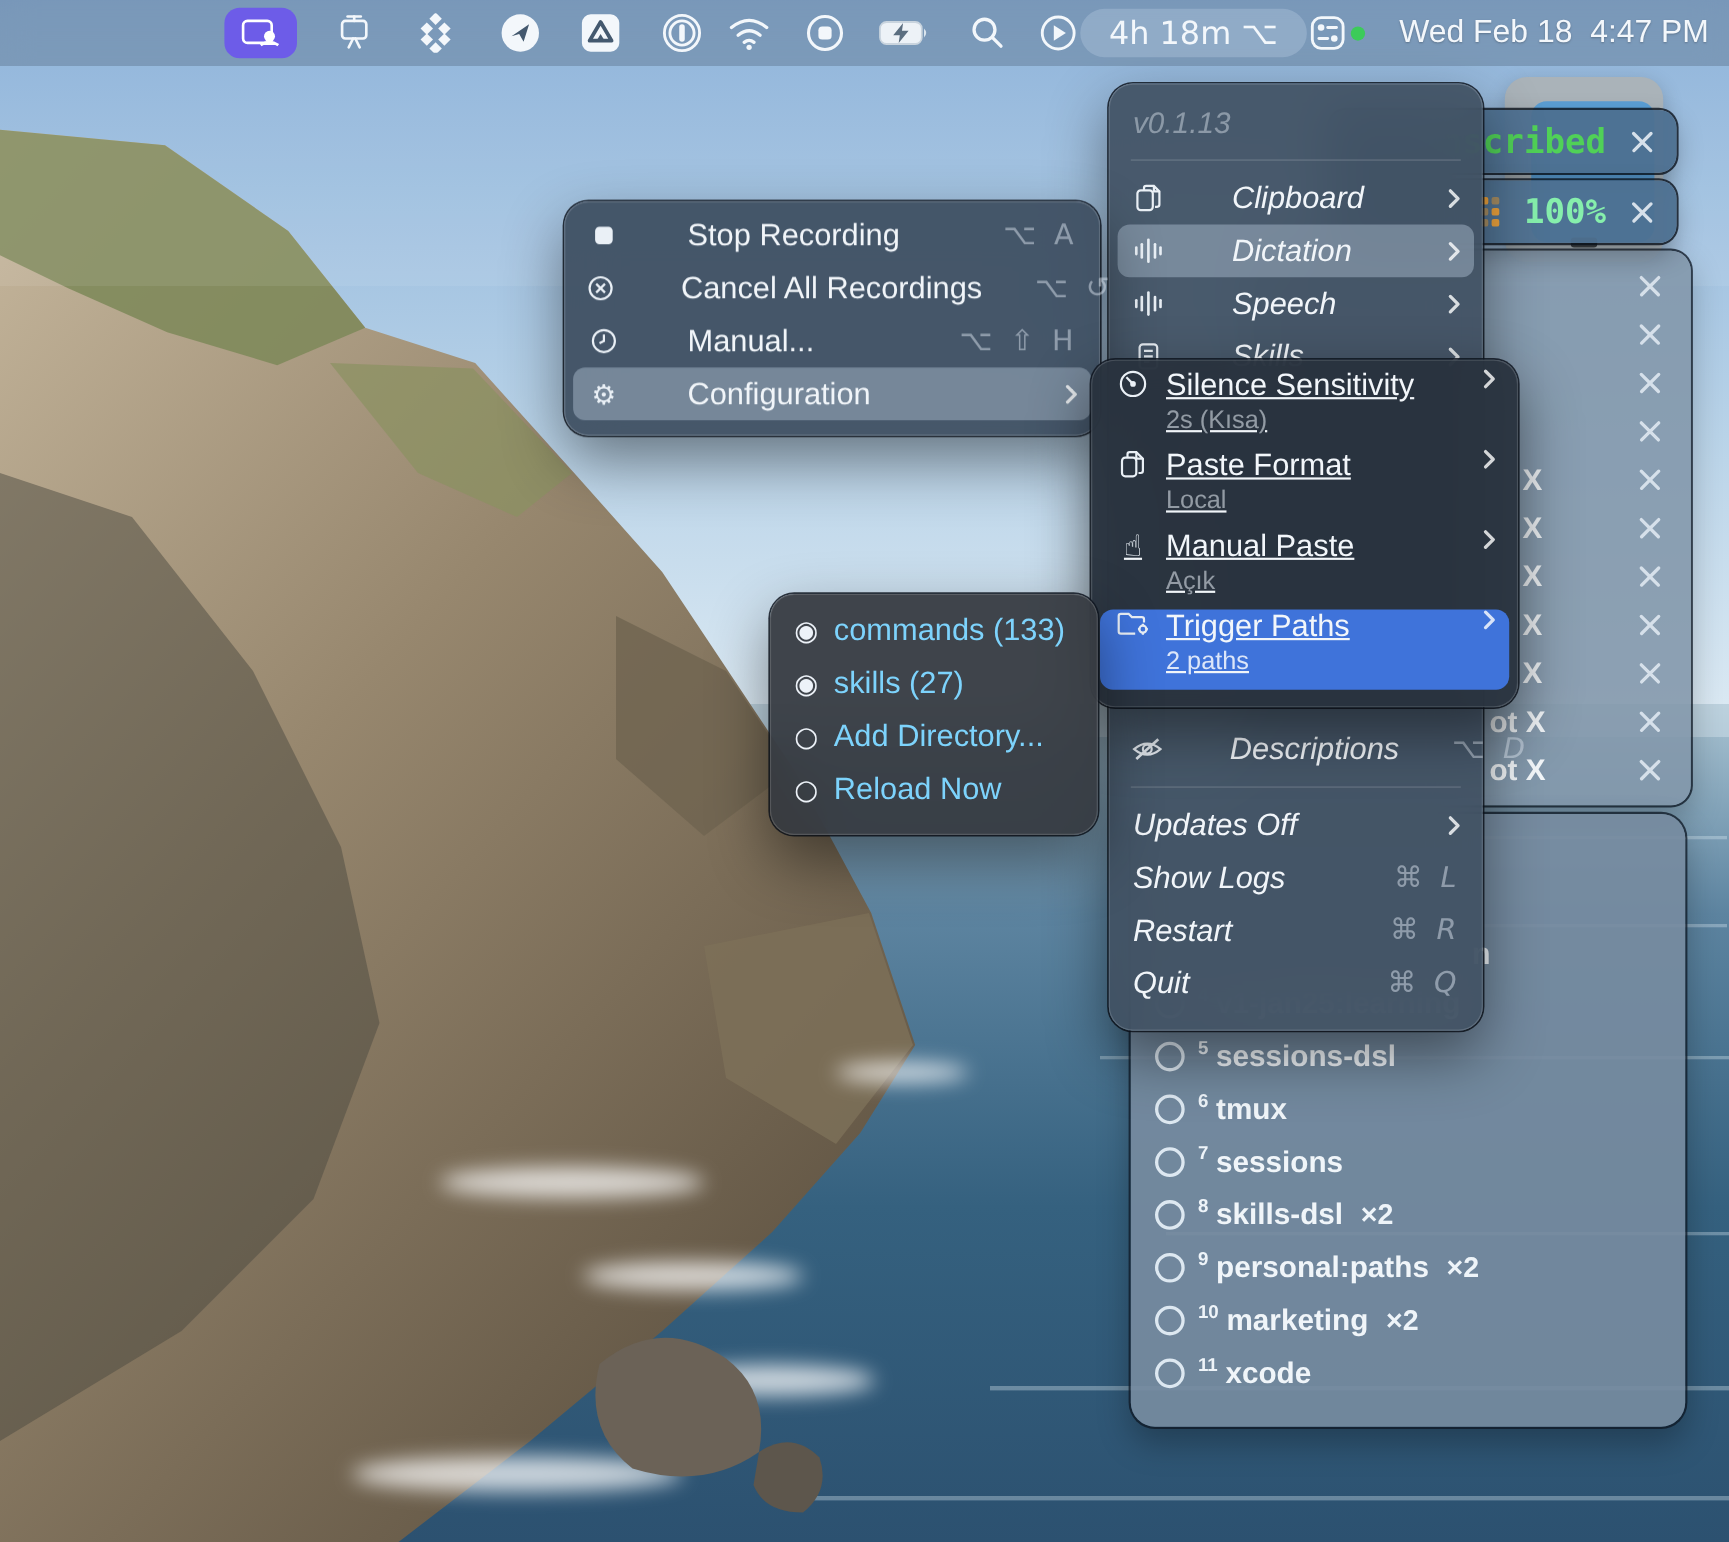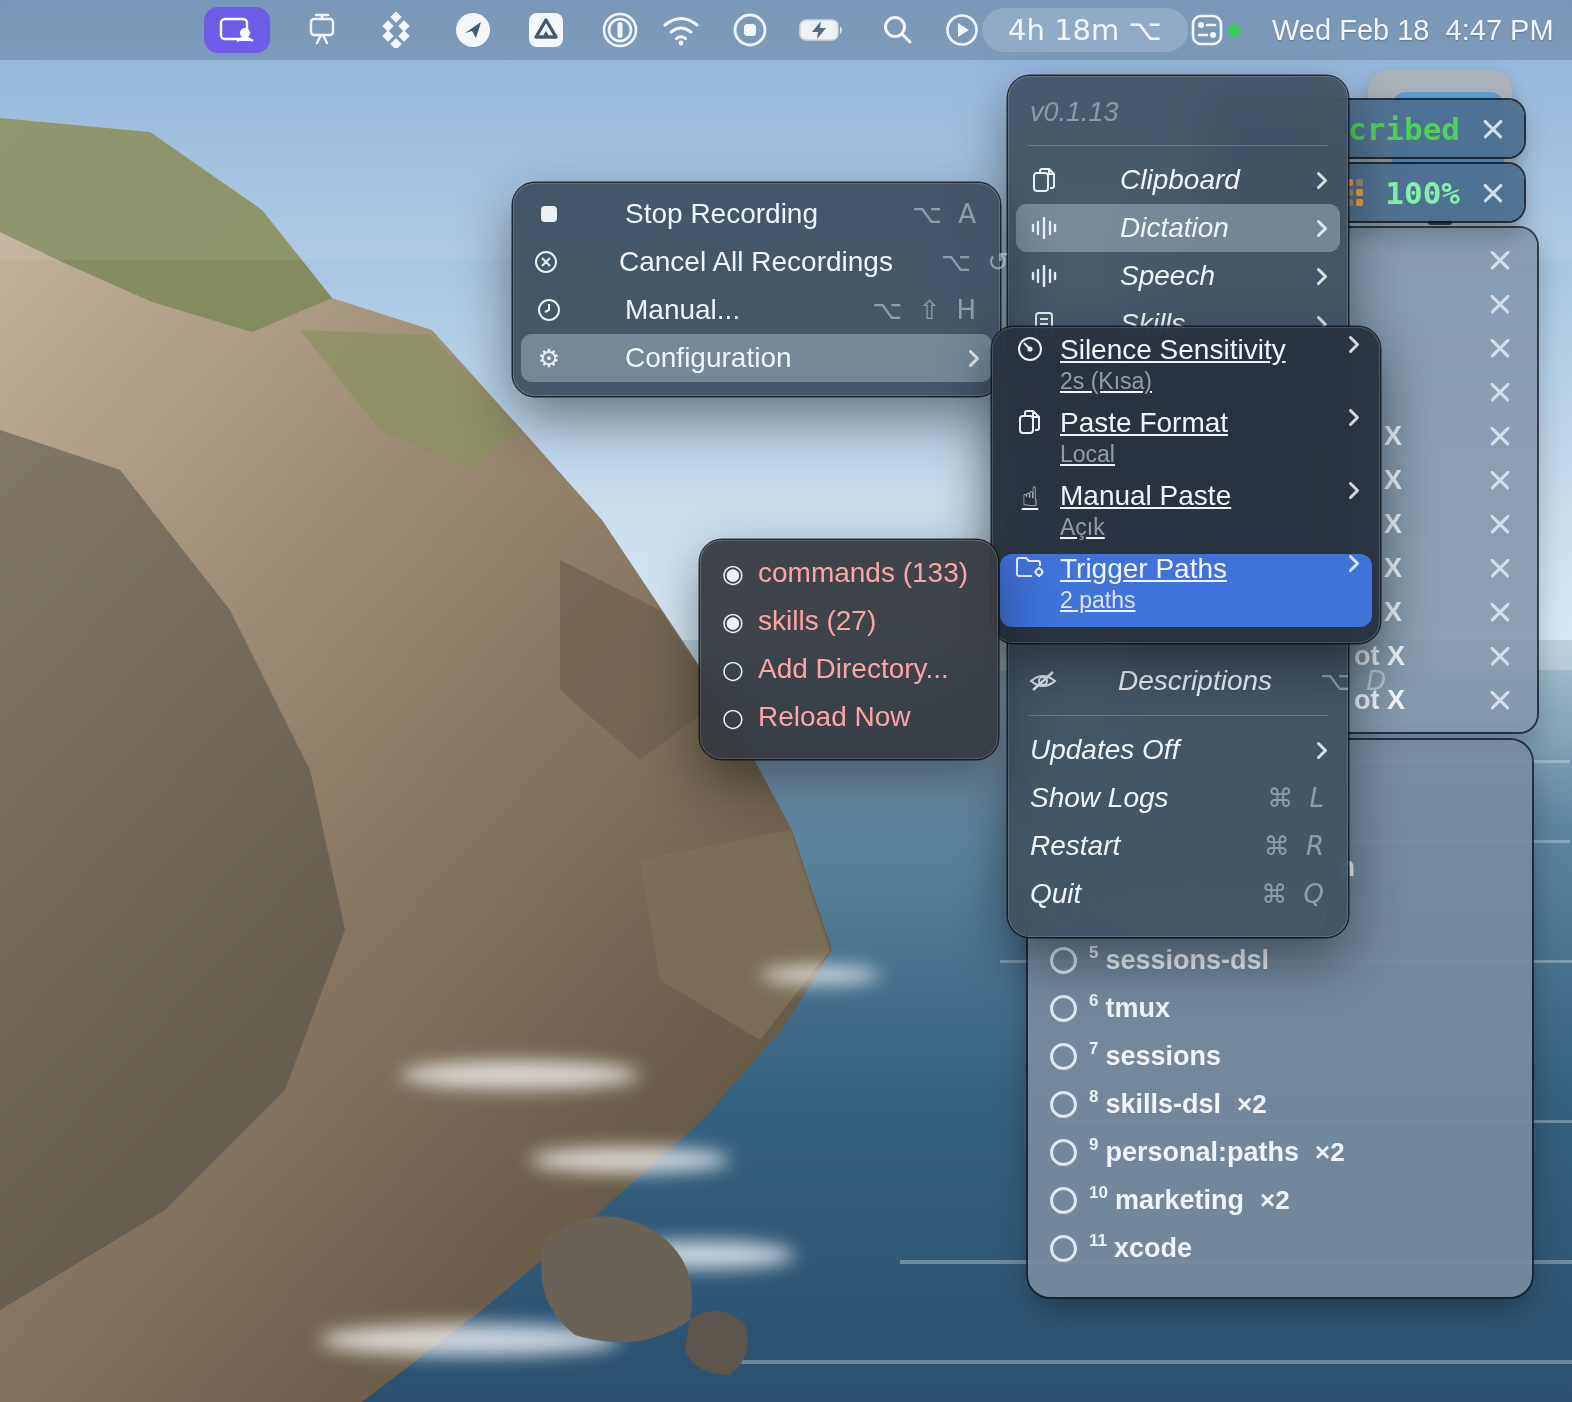--- a/index.html
+++ b/index.html
@@ -42,21 +42,21 @@
 
   .crow{display:flex;align-items:flex-start;height:73px;margin:0 8px;padding:0 12px;border-radius:12px;text-decoration:underline;}
   .cicon{width:36px;display:flex;justify-content:center;margin-right:12px;color:#eaf0f6;}
   .ctext{display:flex;flex-direction:column;line-height:1.08;}
   .clabel{font-size:28px;color:#f2f6fa;white-space:nowrap;}
   .cvalue{font-size:23px;color:rgba(233,240,247,.55);margin-top:4px;}
   .hl-blue .cvalue{color:rgba(255,255,255,.82);}
 
   .trow{display:flex;align-items:center;height:48px;margin:0 8px;padding:0 10px;}
   .radio-glyph{width:30px;text-align:center;font-size:25px;color:#edf2f8;font-family:"DejaVu Sans",sans-serif;margin-right:10px;}
-  .tlabel{font-size:28px;color:#fca5a5;white-space:nowrap;}
+  .tlabel{font-size:28px;color:#7dd3fc;white-space:nowrap;}
 
   .gear-glyph{font-family:"DejaVu Sans",sans-serif;font-size:25px;}
   .hand-glyph{font-family:"DejaVu Sans",sans-serif;font-size:27px;}
 
   
   .widget{position:absolute;left:1368px;top:70px;width:144px;height:168px;border-radius:20px;background:#aab3b9;z-index:1;
           box-shadow:0 6px 18px rgba(0,0,0,.2);}
   .widget .blue-tab{position:absolute;left:24px;top:22px;width:112px;height:128px;border-radius:14px;background:#5b9fd6;}
   .widget .dock-detail{position:absolute;left:60px;top:146px;width:24px;height:9px;border-radius:3px;background:#3c4246;}
 

